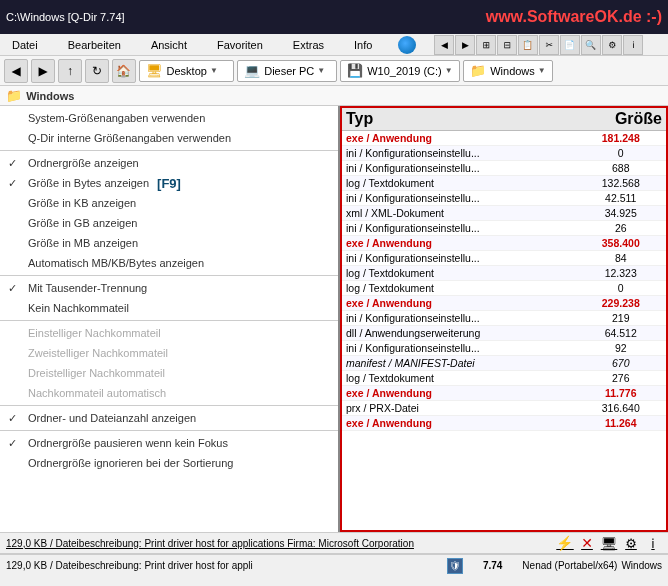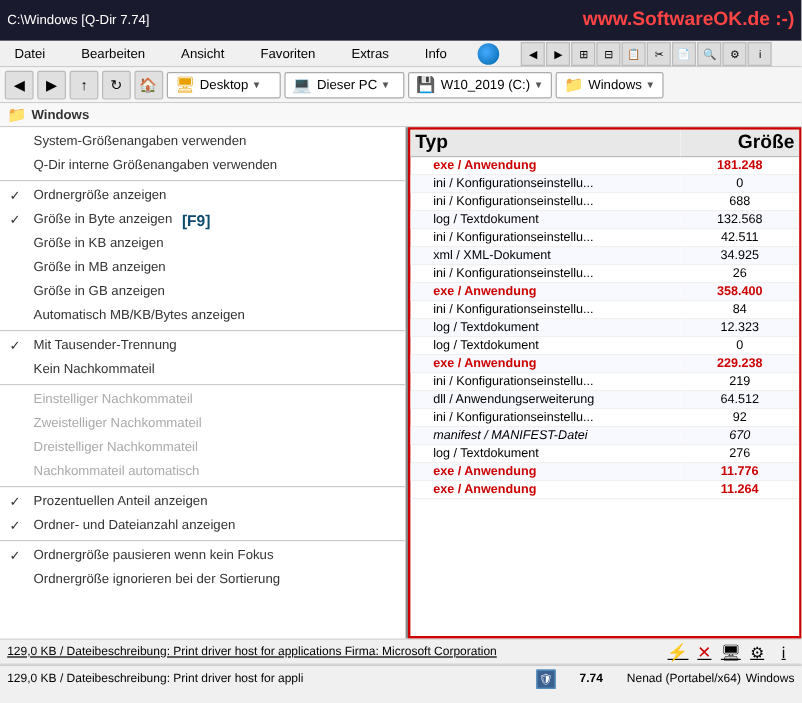--- a/index.html
+++ b/index.html
@@ -187,21 +187,21 @@
       border-bottom: 1px solid #bbb;
       padding: 2px 4px;
       text-align: left;
       font-weight: bold;
       position: sticky;
       top: 0;
       font-size: 16px;
     }
     .file-table th.right { text-align: right; }
     .file-table td {
-      padding: 1px 19px;
+      padding: 1px 4px;
       border-bottom: 1px solid #f0f0f0;
       white-space: nowrap;
       overflow: hidden;
     }
     .file-table td.right { text-align: center; }
     .file-table tr:nth-child(even) { background: #f8f8ff; }
     .exe-row td { color: #cc0000; font-weight: bold; }
     .italic-row td { font-style: italic; }
 
     
@@ -325,34 +325,34 @@
       <div class="menu-row">
         <span>Q-Dir interne Größenangaben verwenden</span>
       </div>
       <div class="menu-separator"></div>
 
       <div class="menu-row checked">
         <span>Ordnergröße anzeigen</span>
       </div>
 
       <div class="menu-row checked">
-        <span>Größe in Byte anzeigen</span>
+        <span>Größe in Bytes anzeigen</span>
         <span class="f9-label">[F9]</span>
       </div>
 
       <div class="menu-row">
         <span>Größe in KB anzeigen</span>
       </div>
 
       <div class="menu-row">
+        <span>Größe in GB anzeigen</span>
+      </div>
+
+      <div class="menu-row">
         <span>Größe in MB anzeigen</span>
-      </div>
-
-      <div class="menu-row">
-        <span>Größe in GB anzeigen</span>
       </div>
 
       <div class="menu-row">
         <span>Automatisch MB/KB/Bytes anzeigen</span>
       </div>
       <div class="menu-separator"></div>
 
       <div class="menu-row checked">
         <span>Mit Tausender-Trennung</span>
       </div>
@@ -372,23 +372,20 @@
 
       <div class="menu-row disabled">
         <span>Dreistelliger Nachkommateil</span>
       </div>
 
       <div class="menu-row disabled">
         <span>Nachkommateil automatisch</span>
       </div>
       <div class="menu-separator"></div>
 
-      <div class="menu-row checked">
-        <span>Prozentuellen Anteil anzeigen</span>
-      </div>
 
       <div class="menu-row checked">
         <span>Ordner- und Dateianzahl anzeigen</span>
       </div>
       <div class="menu-separator"></div>
 
       <div class="menu-row checked">
         <span>Ordnergröße pausieren wenn kein Fokus</span>
       </div>
 
@@ -472,20 +469,24 @@
             <td class="right">670</td>
           </tr>
           <tr>
             <td>log / Textdokument</td>
             <td class="right">276</td>
           </tr>
           <tr class="exe-row">
             <td>exe / Anwendung</td>
             <td class="right">11.776</td>
           </tr>
+          <tr>
+            <td>prx / PRX-Datei</td>
+            <td class="right">316.640</td>
+          </tr>
           <tr class="exe-row">
             <td>exe / Anwendung</td>
             <td class="right">11.264</td>
           </tr>
         </tbody>
     </table>
   </div>
 </div>
 
 <div class="status-bar-top">

